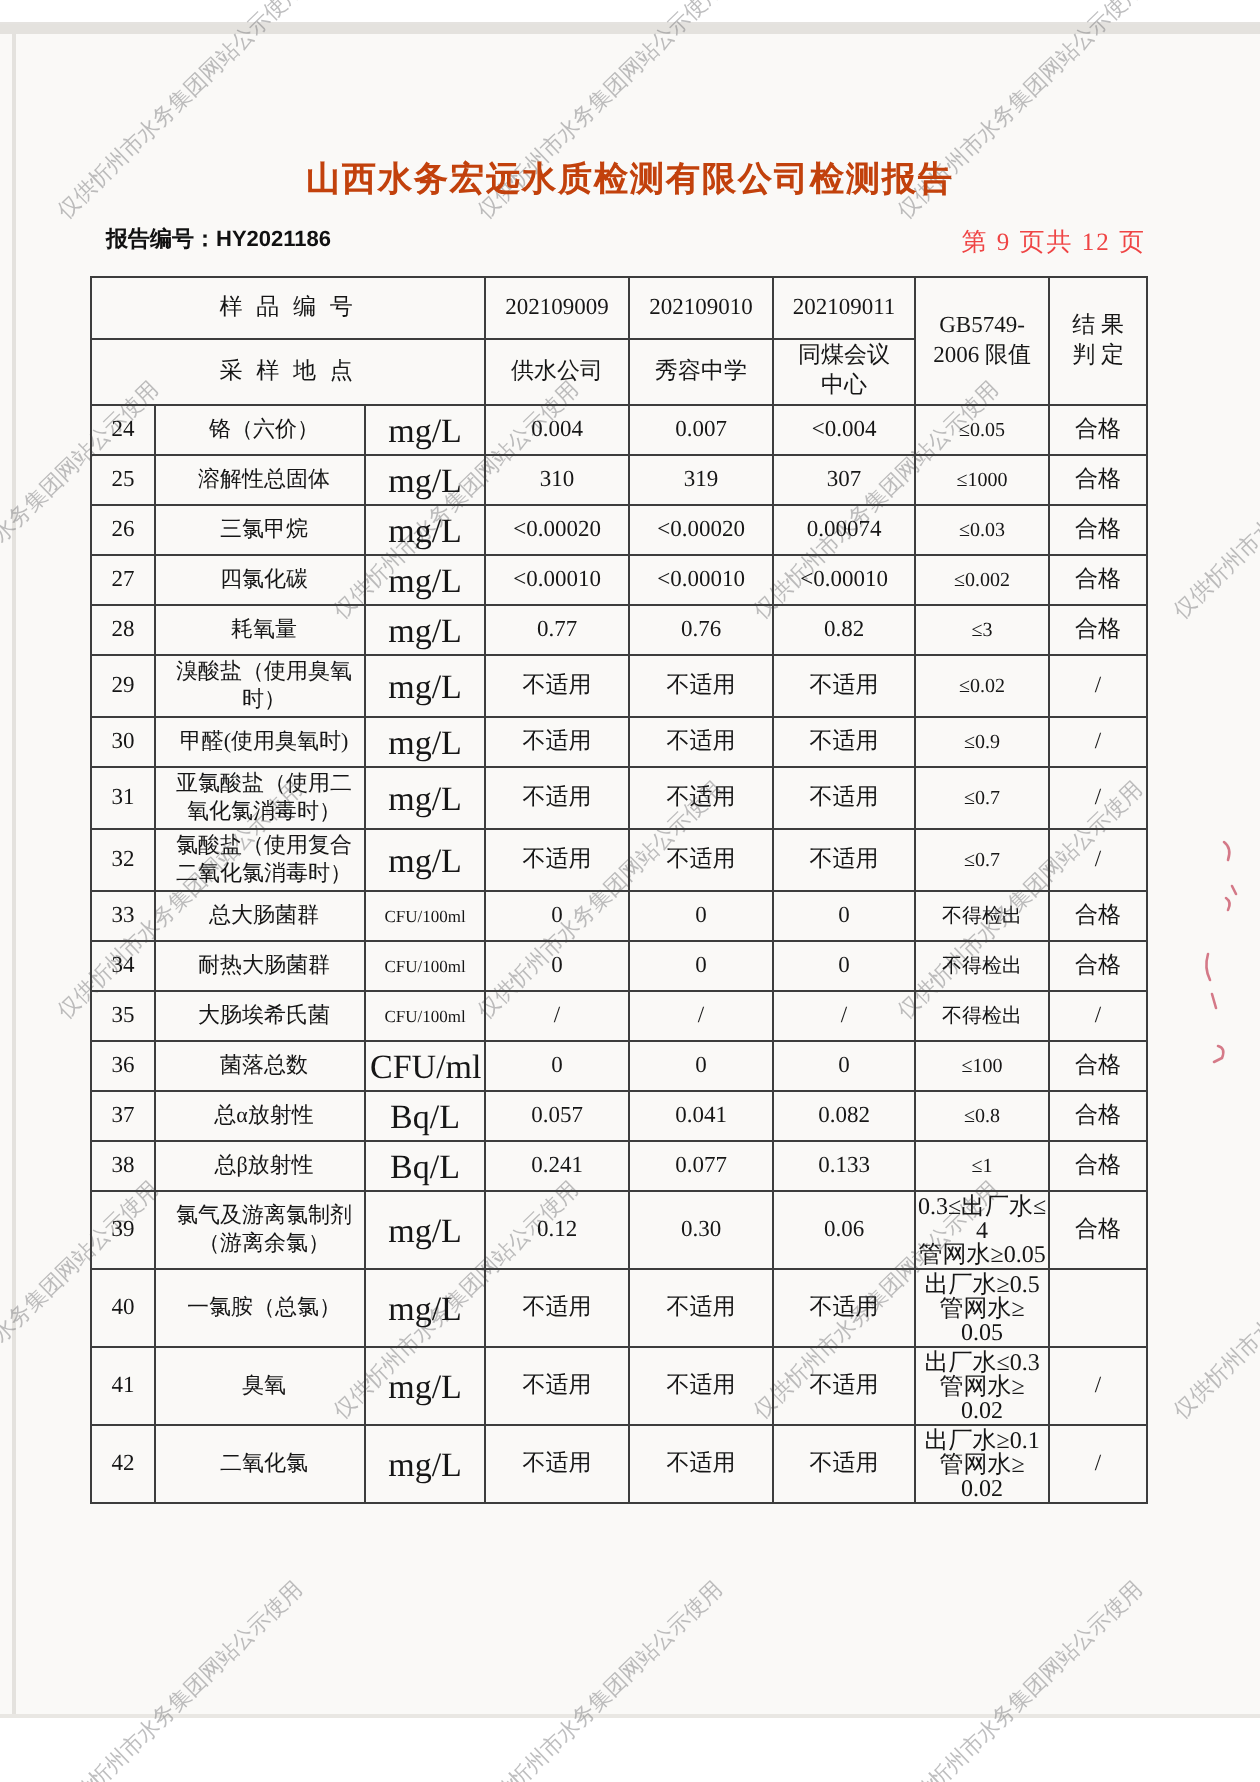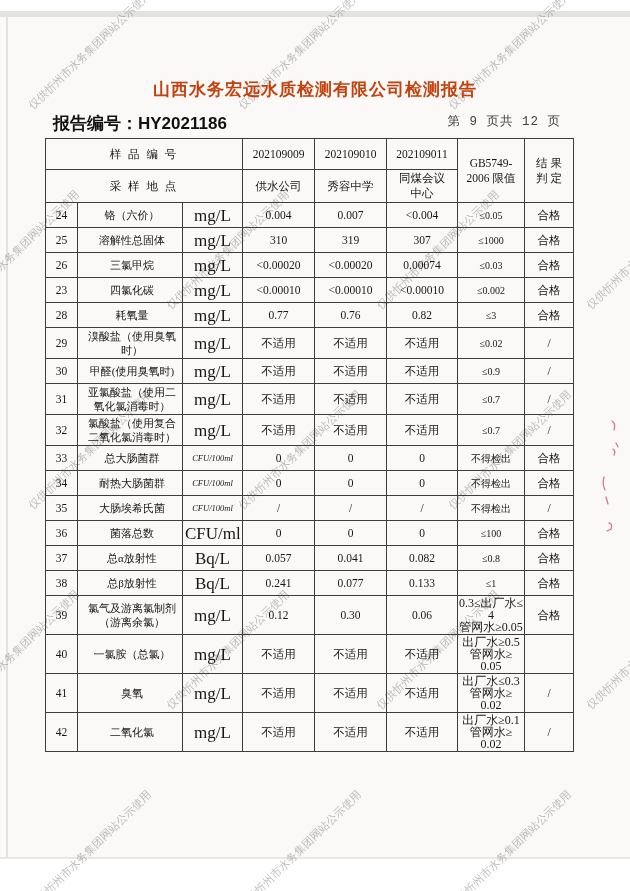--- a/index.html
+++ b/index.html
@@ -27,43 +27,43 @@
 
   .doc-title{
     position:absolute;left:0;top:78px;width:630px;
     text-align:center;font-family:"Liberation Sans","DejaVu Sans",sans-serif;
     font-weight:bold;font-size:17px;letter-spacing:1px;color:#c2410c;
   }
   .meta-row{position:absolute;left:45px;top:112px;width:528px;height:20px;}
   .report-no{
     position:absolute;left:8px;top:0;
     font-family:"Liberation Sans","DejaVu Sans",sans-serif;
-    font-weight:bold;font-size:17px;color:#111;
+    font-weight:bold;font-size:11px;color:#111;
   }
   .page-indicator{
-    position:absolute;right:12px;top:1px;font-size:12.5px;color:#404040;letter-spacing:1px;font-family:Liberation Mono, monospace;
+    position:absolute;right:0;top:1px;font-size:12.5px;color:#ef4444;letter-spacing:1px;
   }
 
   table.report{
     position:absolute;left:45px;top:138px;width:528px;
     border-collapse:collapse;table-layout:fixed;
     font-size:11.5px;color:#161616;padding-left:37px;
   }
   .report th,.report td{
     border:1px solid #3d3d3d;
     text-align:center;vertical-align:middle;
     padding:1px 2px;line-height:15px;
     overflow:hidden;
   }
   .report th{font-weight:normal;white-space:pre-line;height:28px;}
   .report td{height:22px;}
   .report td.c1{text-align:center;padding-left:6px;font-size:11px;line-height:14px;}
   .report td.c0{font-size:11.5px;text-align:center;}
   .report td.c2{font-size:17px;}
-  .report td.c2.unit-small{font-size:8.5px;font-style:italic;}
+  .report td.c2.unit-small{font-size:8.5px;}
   .report td.c6{font-size:10px;}
   .report td.c6.limit-multi{font-size:12px;line-height:12px;white-space:pre-line;padding:1px 0;}
   .report th.hdr-left{letter-spacing:2px;}
 
   .red-marks{position:absolute;left:592px;top:415px;pointer-events:none;}
 </style>
 </head>
 <body>
 
 <div class="paper"></div>
@@ -153,21 +153,21 @@
         <td class="c0">26</td>
         <td class="c1">三氯甲烷</td>
         <td class="c2">mg/L</td>
         <td class="c3">&lt;0.00020</td>
         <td class="c4">&lt;0.00020</td>
         <td class="c5">0.00074</td>
         <td class="c6">≤0.03</td>
         <td class="c7">合格</td>
       </tr>
       <tr>
-        <td class="c0">23</td>
+        <td class="c0">27</td>
         <td class="c1">四氯化碳</td>
         <td class="c2">mg/L</td>
         <td class="c3">&lt;0.00010</td>
         <td class="c4">&lt;0.00010</td>
         <td class="c5">&lt;0.00010</td>
         <td class="c6">≤0.002</td>
         <td class="c7">合格</td>
       </tr>
       <tr>
         <td class="c0">28</td>

